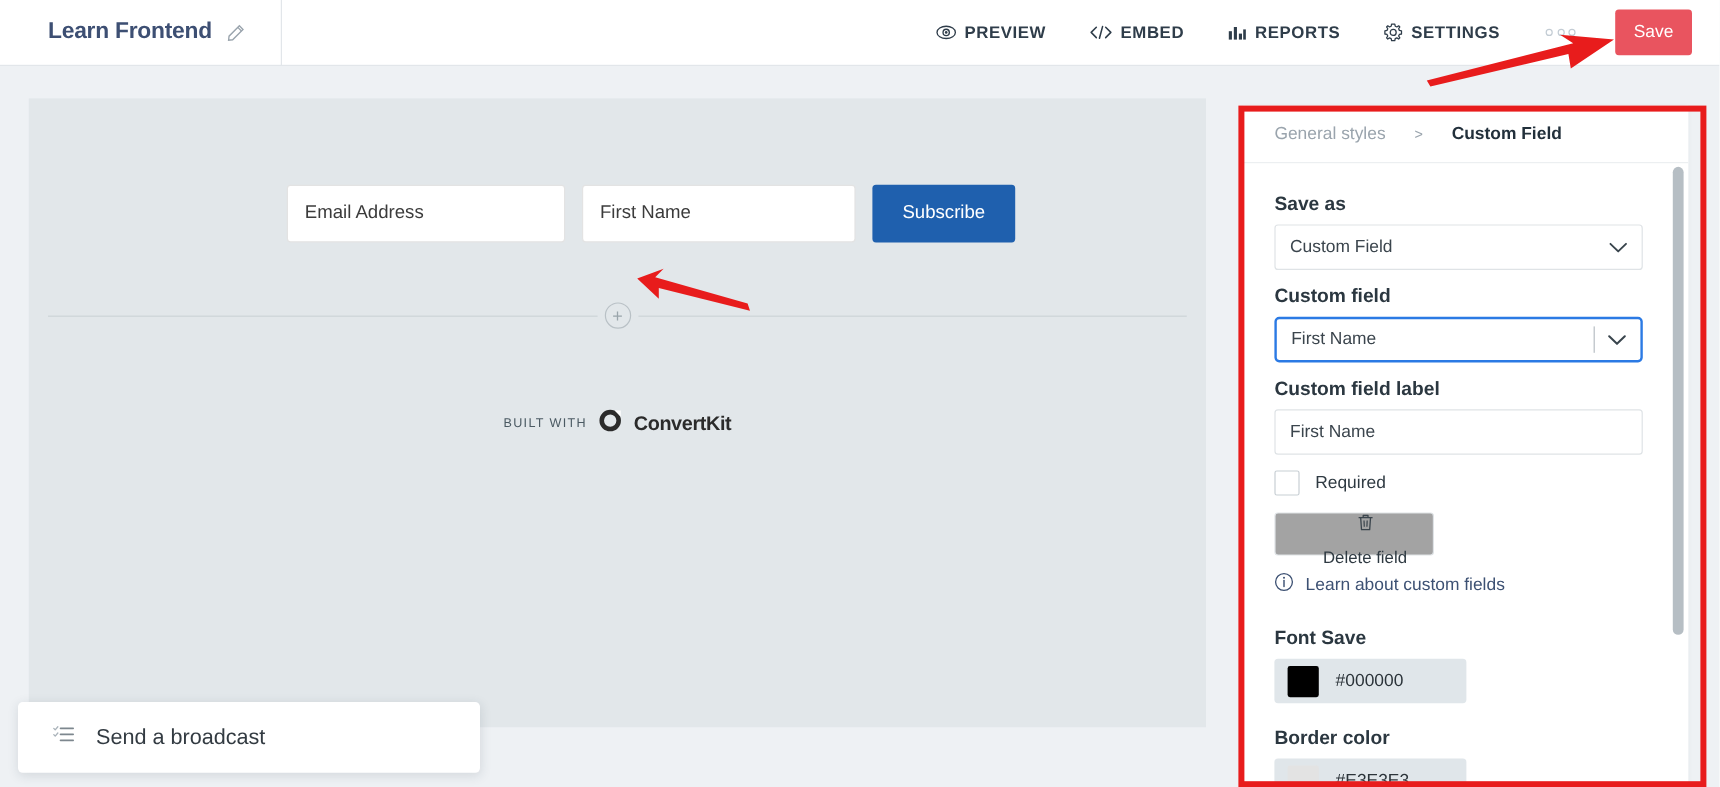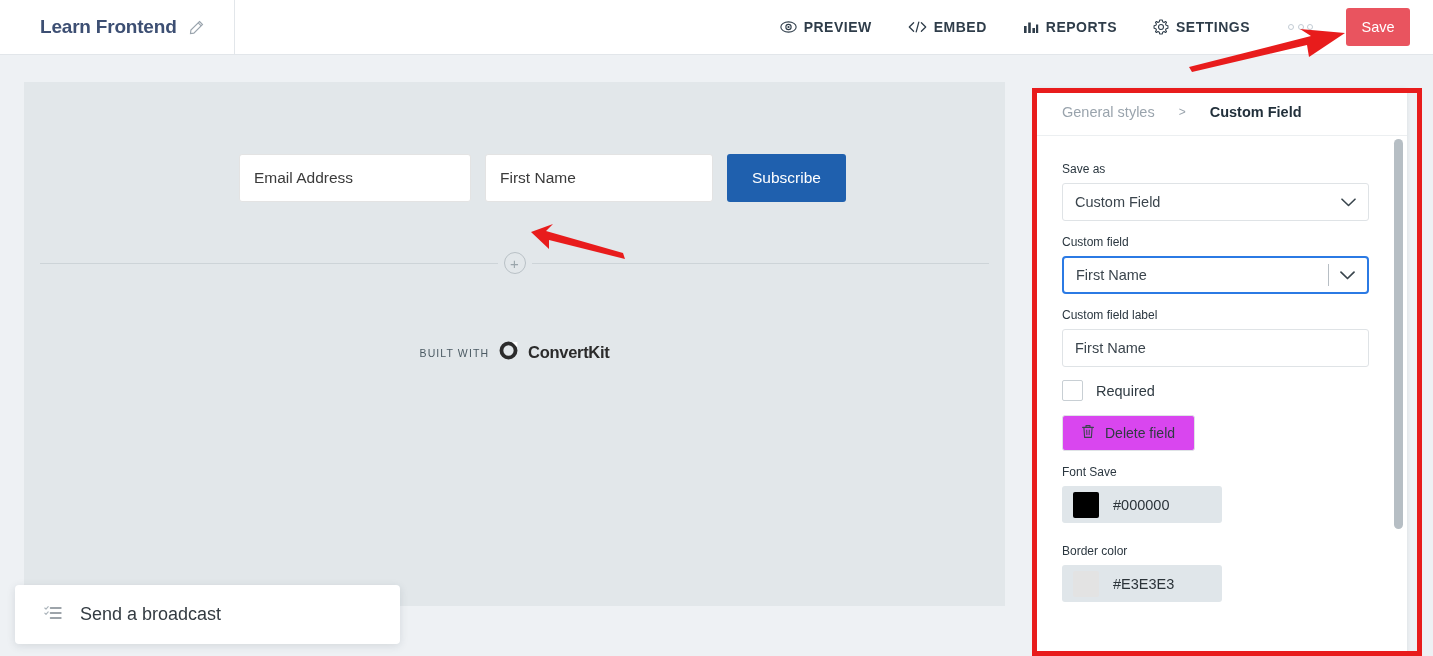--- a/index.html
+++ b/index.html
@@ -189,21 +189,21 @@
   .crumb-current { color: #22303b; font-weight: bold; }
 
   .panel-body {
     position: absolute;
     top: 49px; left: 0;
     width: 371px; height: 519px;
     padding: 25px 26px 0 26px;
     overflow: hidden;
   }
   .fld-label {
-    font-size: 12px; font-weight: normal;
+    font-size: 16px; font-weight: bold;
     color: #2b3views; color: #2b3740;
     margin-bottom: 7px;
   }
   .select-box {
     width: 307px; height: 38px;
     border: 1px solid #dfe3e6;
     border-radius: 3px;
     background: #ffffff;
     display: flex; align-items: center;
     padding: 0 12px;
@@ -243,26 +243,27 @@
     width: 21px; height: 21px;
     border: 1px solid #c8cfd4;
     border-radius: 2px;
     background: #ffffff;
   }
   .check-label { font-size: 14.5px; color: #2f3a42; }
   .delete-btn {
     width: 133px; height: 36px;
     border: 1px solid #dfe3e6;
     border-radius: 3px;
-    background: #d946ef;
+    background: #a3a3a3;
     display: flex; align-items: center;
     gap: 10px; padding-left: 18px;
     font-size: 14px; color: #2f3a42;
     cursor: pointer; font-family: inherit;
     margin-bottom: 14px;
+    flex-direction: column;
   }
   .learn-row {
     display: flex; align-items: center; gap: 10px;
     margin-bottom: 26px; cursor: pointer;
   }
   .learn-text { font-size: 14.5px; color: #3d5173; }
 
   .color-row { margin-bottom: 21px; }
   .color-swatch-box {
     width: 160px; height: 37px;
@@ -465,20 +466,30 @@
               <path d="M1.6 3.4 L12.4 3.4" stroke="#3b454d" stroke-width="1.1" stroke-linecap="round"></path>
               <path d="M5 3.4 L5 1.6 L9 1.6 L9 3.4" fill="none" stroke="#3b454d" stroke-width="1.1" stroke-linejoin="round"></path>
               <path d="M2.9 3.4 L3.6 13.4 L10.4 13.4 L11.1 3.4" fill="none" stroke="#3b454d" stroke-width="1.1" stroke-linejoin="round"></path>
               <path d="M5.7 5.8 L5.9 11" stroke="#3b454d" stroke-width="1"></path>
               <path d="M8.3 5.8 L8.1 11" stroke="#3b454d" stroke-width="1"></path>
             </svg>
           </span>
           <span>Delete field</span>
         </button>
 
+        <div class="learn-row">
+          <span>
+            <svg width="16" height="16" viewBox="0 0 16 16">
+              <circle cx="8" cy="8" r="7" fill="none" stroke="#3d5173" stroke-width="1.1"></circle>
+              <circle cx="8" cy="4.4" r="0.85" fill="#3d5173"></circle>
+              <path d="M8 6.8 L8 11.8" stroke="#3d5173" stroke-width="1.2" stroke-linecap="round"></path>
+            </svg>
+          </span>
+          <span class="learn-text">Learn about custom fields</span>
+        </div>
 
         <div class="color-row">
           <div class="fld-label">Font Save</div>
           <div class="color-swatch-box">
             <span class="swatch" id="font-swatch" style="background: rgb(0, 0, 0);"></span>
             <span class="swatch-text">#000000</span>
           </div>
         </div>
 
         <div class="color-row">

